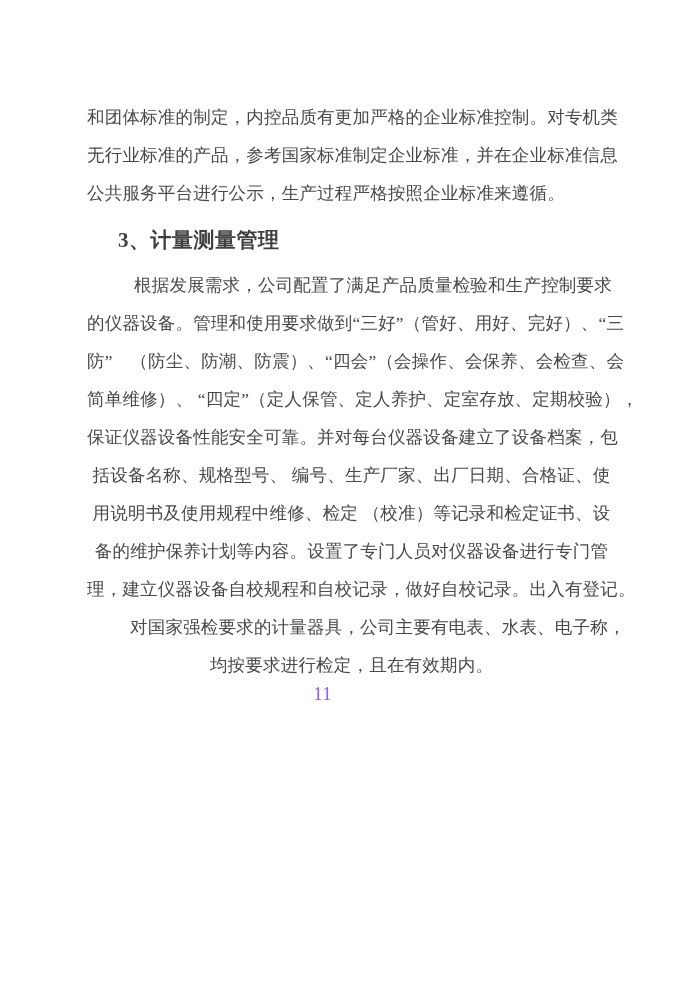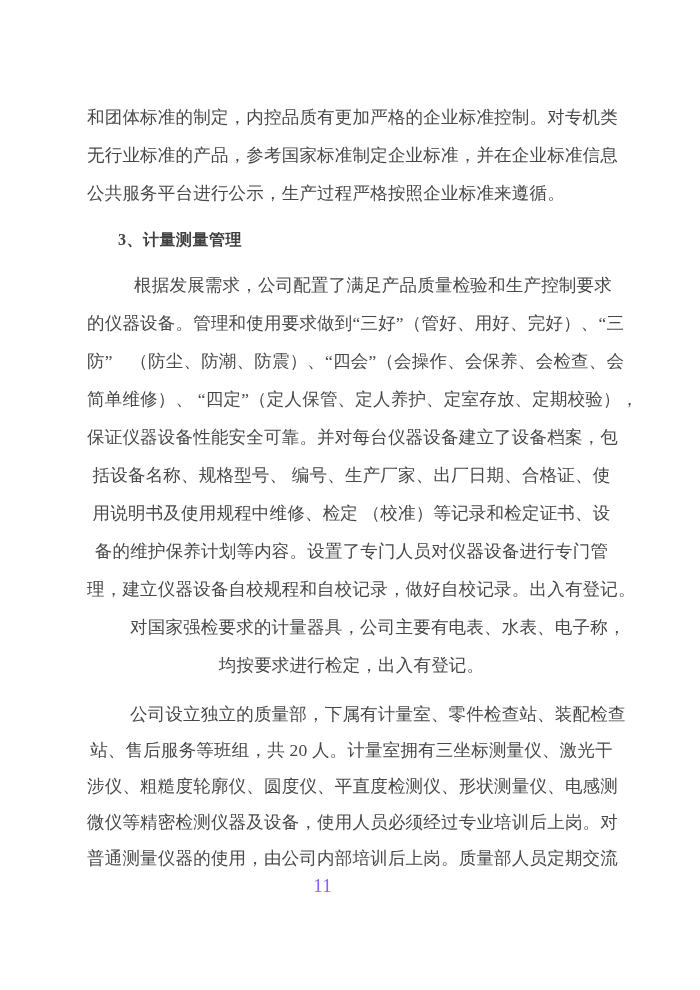--- a/index.html
+++ b/index.html
@@ -30,21 +30,21 @@
   .para.indent {
     text-indent: 43px;         
     text-align: center;
   }
   .para.tight {
     line-height: 36px;         
   }
   .heading {
     margin: 10px 0 8px 0;
     padding-left: 31px;
-    font-size: 16px;
+    font-size: 21px;
     line-height: 36px;
     font-weight: bold;
     color: #3f3f3f;
     letter-spacing: 0.5px;
     white-space: pre;
   }
   .heading.h4 {
     margin-top: 8px;
     margin-bottom: 10px;
   }
@@ -75,24 +75,19 @@
 的仪器设备。管理和使用要求做到“三好”（管好、用好、完好）、“三
 防”　（防尘、防潮、防震）、“四会”（会操作、会保养、会检查、会
 简单维修）、 “四定”（定人保管、定人养护、定室存放、定期校验），
 保证仪器设备性能安全可靠。并对每台仪器设备建立了设备档案，包
 括设备名称、规格型号、 编号、生产厂家、出厂日期、合格证、使
 用说明书及使用规程中维修、检定 （校准）等记录和检定证书、设
 备的维护保养计划等内容。设置了专门人员对仪器设备进行专门管
 理，建立仪器设备自校规程和自校记录，做好自校记录。出入有登记。</p>
 
   <p class="para indent">对国家强检要求的计量器具，公司主要有电表、水表、电子称，
-均按要求进行检定，出入有登记。</p>
+均按要求进行检定，且在有效期内。</p>
 
 
-  <p class="para indent tight p4">公司设立独立的质量部，下属有计量室、零件检查站、装配检查
-站、售后服务等班组，共 20 人。计量室拥有三坐标测量仪、激光干
-涉仪、粗糙度轮廓仪、圆度仪、平直度检测仪、形状测量仪、电感测
-微仪等精密检测仪器及设备，使用人员必须经过专业培训后上岗。对
-普通测量仪器的使用，由公司内部培训后上岗。质量部人员定期交流</p>
 
   <div class="page-number">11</div>
 
 </div>
 
 </body></html>

